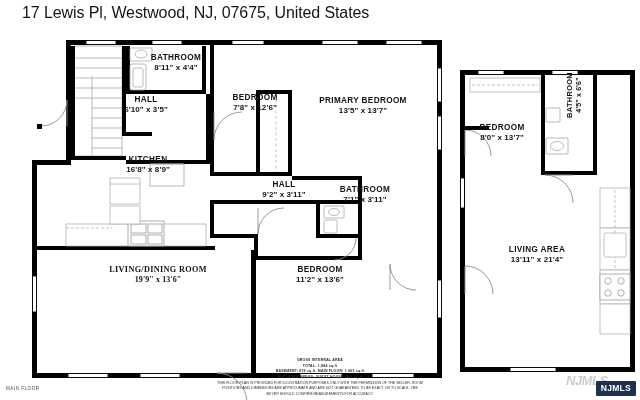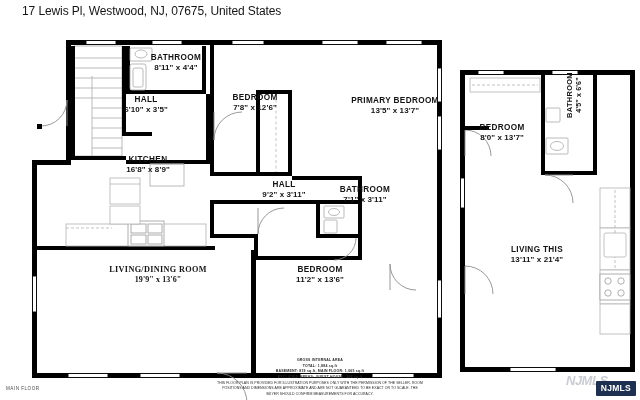--- a/index.html
+++ b/index.html
@@ -7,21 +7,21 @@
     width:640px;height:400px;overflow:hidden;
     background:#ffffff;
     font-family:"Liberation Sans","DejaVu Sans",sans-serif;
     color:#1a1a1a;
   }
   #page{position:relative;width:640px;height:400px;background:#fff;}
 
   
   .title{
     position:absolute;left:22px;top:4px;
-    font-size:12px;font-weight:400;letter-spacing:-0.1px;
+    font-size:16px;font-weight:400;letter-spacing:-0.1px;
     color:#151515;white-space:nowrap;
   }
 
   
   #plan{position:absolute;left:0;top:28px;width:640px;height:372px;}
   #plan svg{display:block;}
 
   
   .rlabel{
     position:absolute;text-align:center;line-height:1.18;
@@ -337,21 +337,21 @@
         <div class="rdim">8'11" x 4'4"</div>
       </div>
       <div class="rlabel" style="left: 146px; top: 105px; transform: translate(-50%, -50%);">
         <div class="rname">HALL</div>
         <div class="rdim">6'10" x 3'5"</div>
       </div>
       <div class="rlabel" style="left: 255px; top: 103px; transform: translate(-50%, -50%);">
         <div class="rname">BEDROOM</div>
         <div class="rdim">7'8" x 12'6"</div>
       </div>
-      <div class="rlabel" style="left: 363px; top: 106px; transform: translate(-50%, -50%); margin-left: 32px;">
+      <div class="rlabel" style="left: 363px; top: 106px; transform: translate(-50%, -50%);">
         <div class="rname">PRIMARY BEDROOM</div>
         <div class="rdim">13'5" x 13'7"</div>
       </div>
       <div class="rlabel" style="left: 148px; top: 165px; transform: translate(-50%, -50%);">
         <div class="rname">KITCHEN</div>
         <div class="rdim">16'8" x 8'9"</div>
       </div>
       <div class="rlabel" style="left: 284px; top: 190px; transform: translate(-50%, -50%);">
         <div class="rname">HALL</div>
         <div class="rdim">9'2" x 3'11"</div>
@@ -370,21 +370,21 @@
       </div>
       <div class="rlabel small vert" style="left: 575px; top: 95px; transform: translate(-50%, -50%) rotate(-90deg);">
         <div class="rname">BATHROOM</div>
         <div class="rdim">4'5" x 6'6"</div>
       </div>
       <div class="rlabel" style="left: 502px; top: 133px; transform: translate(-50%, -50%);">
         <div class="rname">BEDROOM</div>
         <div class="rdim">8'0" x 13'7"</div>
       </div>
       <div class="rlabel" style="left: 537px; top: 255px; transform: translate(-50%, -50%);">
-        <div class="rname">LIVING THIS</div>
+        <div class="rname">LIVING AREA</div>
         <div class="rdim">13'11" x 21'4"</div>
       </div>
     </div>
 
   <div class="legal" style="top:358px;">
     <div class="hdr">GROSS INTERNAL AREA</div>
     <div class="hdr">TOTAL: 1,884 sq.ft</div>
     <div class="hdr">BASEMENT: 819 sq.ft, MAIN FLOOR: 1,065 sq.ft</div>
     <div class="hdr">EXCLUDED AREAS: GUEST HOUSE: 388 sq.ft</div>
     <div class="disc">THIS FLOOR PLAN IS PROVIDED FOR ILLUSTRATION PURPOSES ONLY WITH THE PERMISSION OF THE SELLER. ROOM</div>

